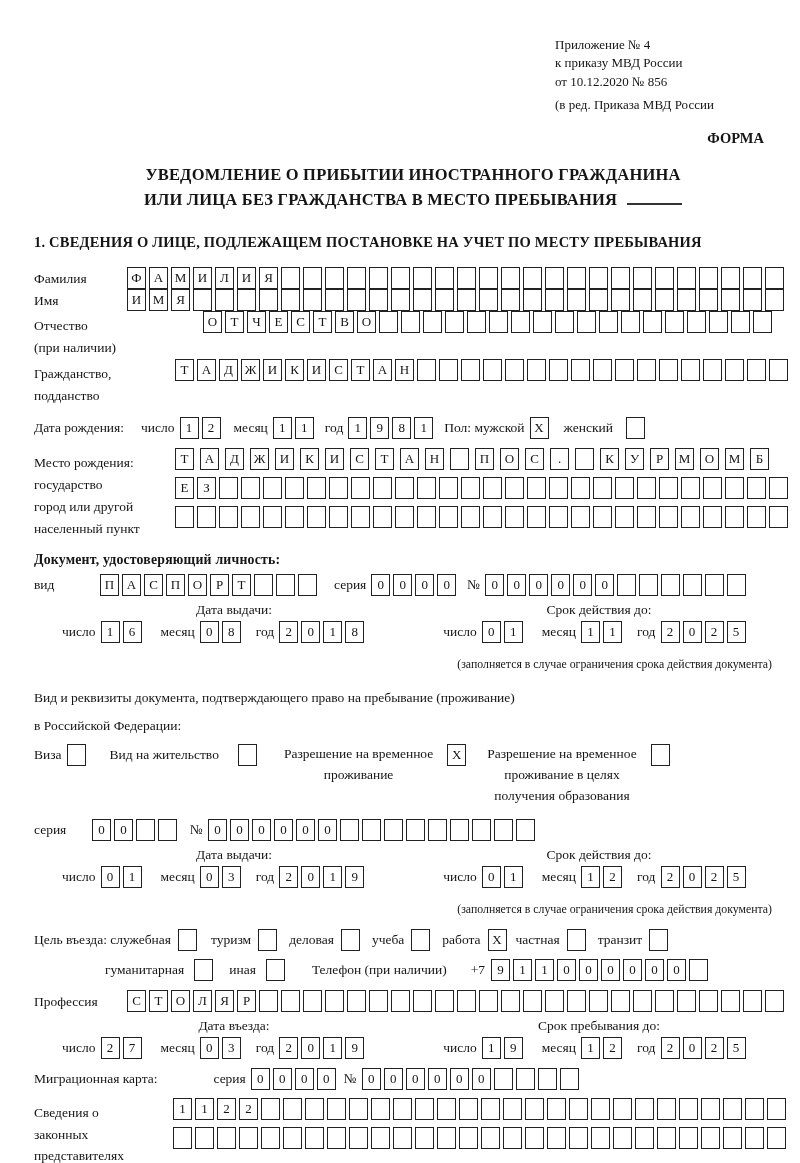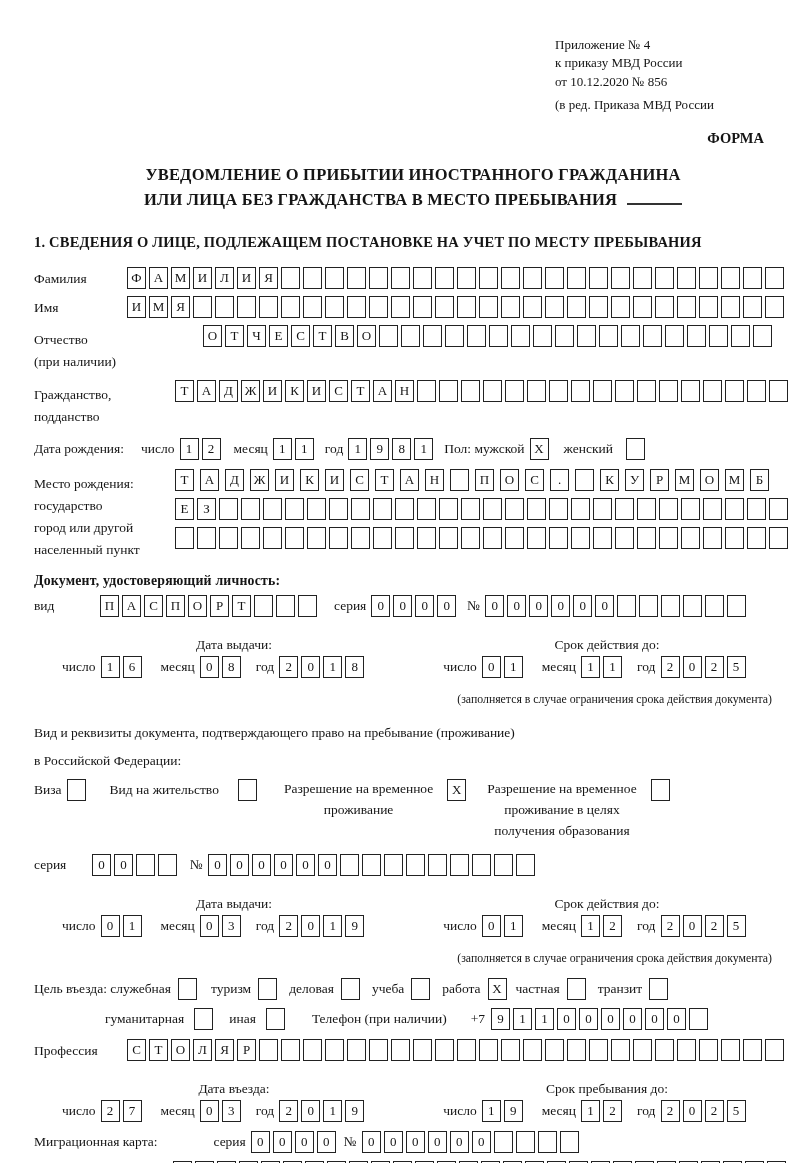--- a/index.html
+++ b/index.html
@@ -9,39 +9,39 @@
   
   .annex { margin-left:521px; font-size:13px; line-height:1.42; }
   .annex .ln { display:block; }
   .annex .note { margin-top:5px; }
   .forma { text-align:right; padding-right:28px; font-weight:bold; font-size:14.5px; margin-top:15px; }
   .title { text-align:center; font-weight:bold; font-size:16.5px; line-height:1.5; margin-top:16px; letter-spacing:.2px; }
   .blankline { display:inline-block; width:55px; border-bottom:2px solid #333; height:14px; margin-left:10px; }
   .sect { text-align:left; font-weight:bold; font-size:14.5px; margin-top:22px; letter-spacing:.2px; }
 
   
-  .frow { display:flex; align-items:flex-start; margin-top:7px; }
+  .frow { display:flex; align-items:flex-start; }
   .flabel { font-size:13.5px; padding-top:4px; flex:0 0 auto; }
   .lblcol { display:flex; flex-direction:column; font-size:13.5px; padding-top:4px; line-height:1.63; flex:0 0 auto; }
 
   
   .cells { display:flex; flex:0 0 auto; }
   .cell { box-sizing:border-box; flex:0 0 auto; width:19px; height:22px; border:1.5px solid #222;
           margin-right:3px; text-align:center; font-size:13px; line-height:19px; }
   .cells.wide .cell { margin-right:6px; }
   .cells.stack { flex-direction:row; margin-bottom:7px; }
 
   .w93  { width:93px; }
   .w141 { width:141px; }
   .w169 { width:169px; }
 
   
   .dgroup { display:flex; align-items:center; flex:0 0 auto; }
   .dlabel { font-size:13.5px; margin-right:5px; }
-  .dhead { display:flex; font-size:13.5px; margin-top:20px;gap:8px; }
+  .dhead { display:flex; font-size:13.5px; margin-top:6px; }
   .dhead .h1 { width:400px; text-align:center; }
   .dhead .h2 { width:330px; text-align:center; }
   .drow { display:flex; align-items:center; margin-top:3px; }
   .smallnote { text-align:right; font-size:11.8px; margin-top:14px; padding-right:20px; }
 
   .para { font-size:13.5px; margin-top:12px; line-height:2.1; }
 
   
   .pband { display:flex; align-items:flex-start; margin-top:4px; }
   .pitem { display:flex; align-items:flex-start; font-size:13.5px; }

